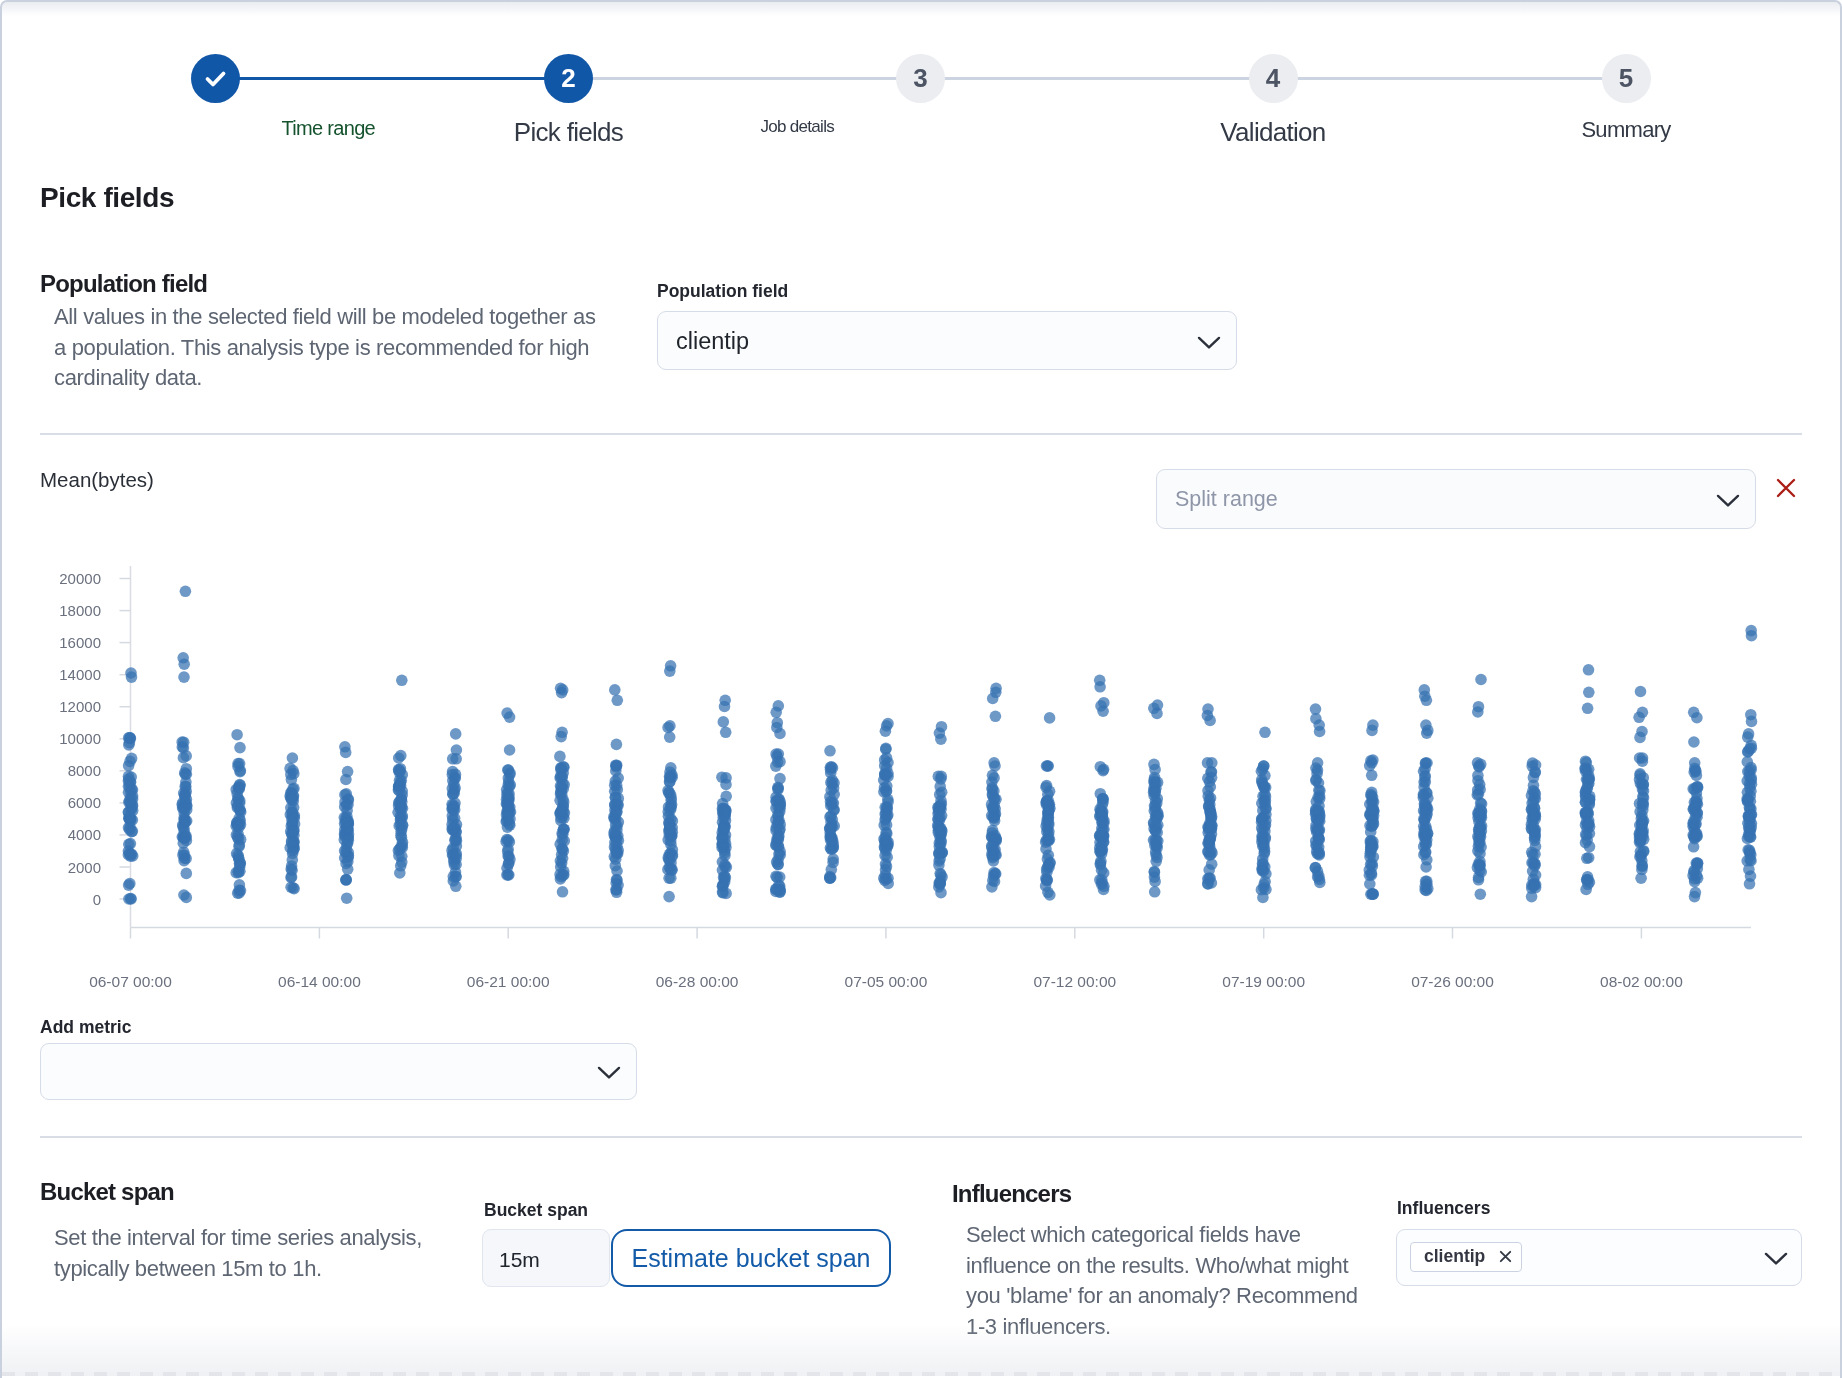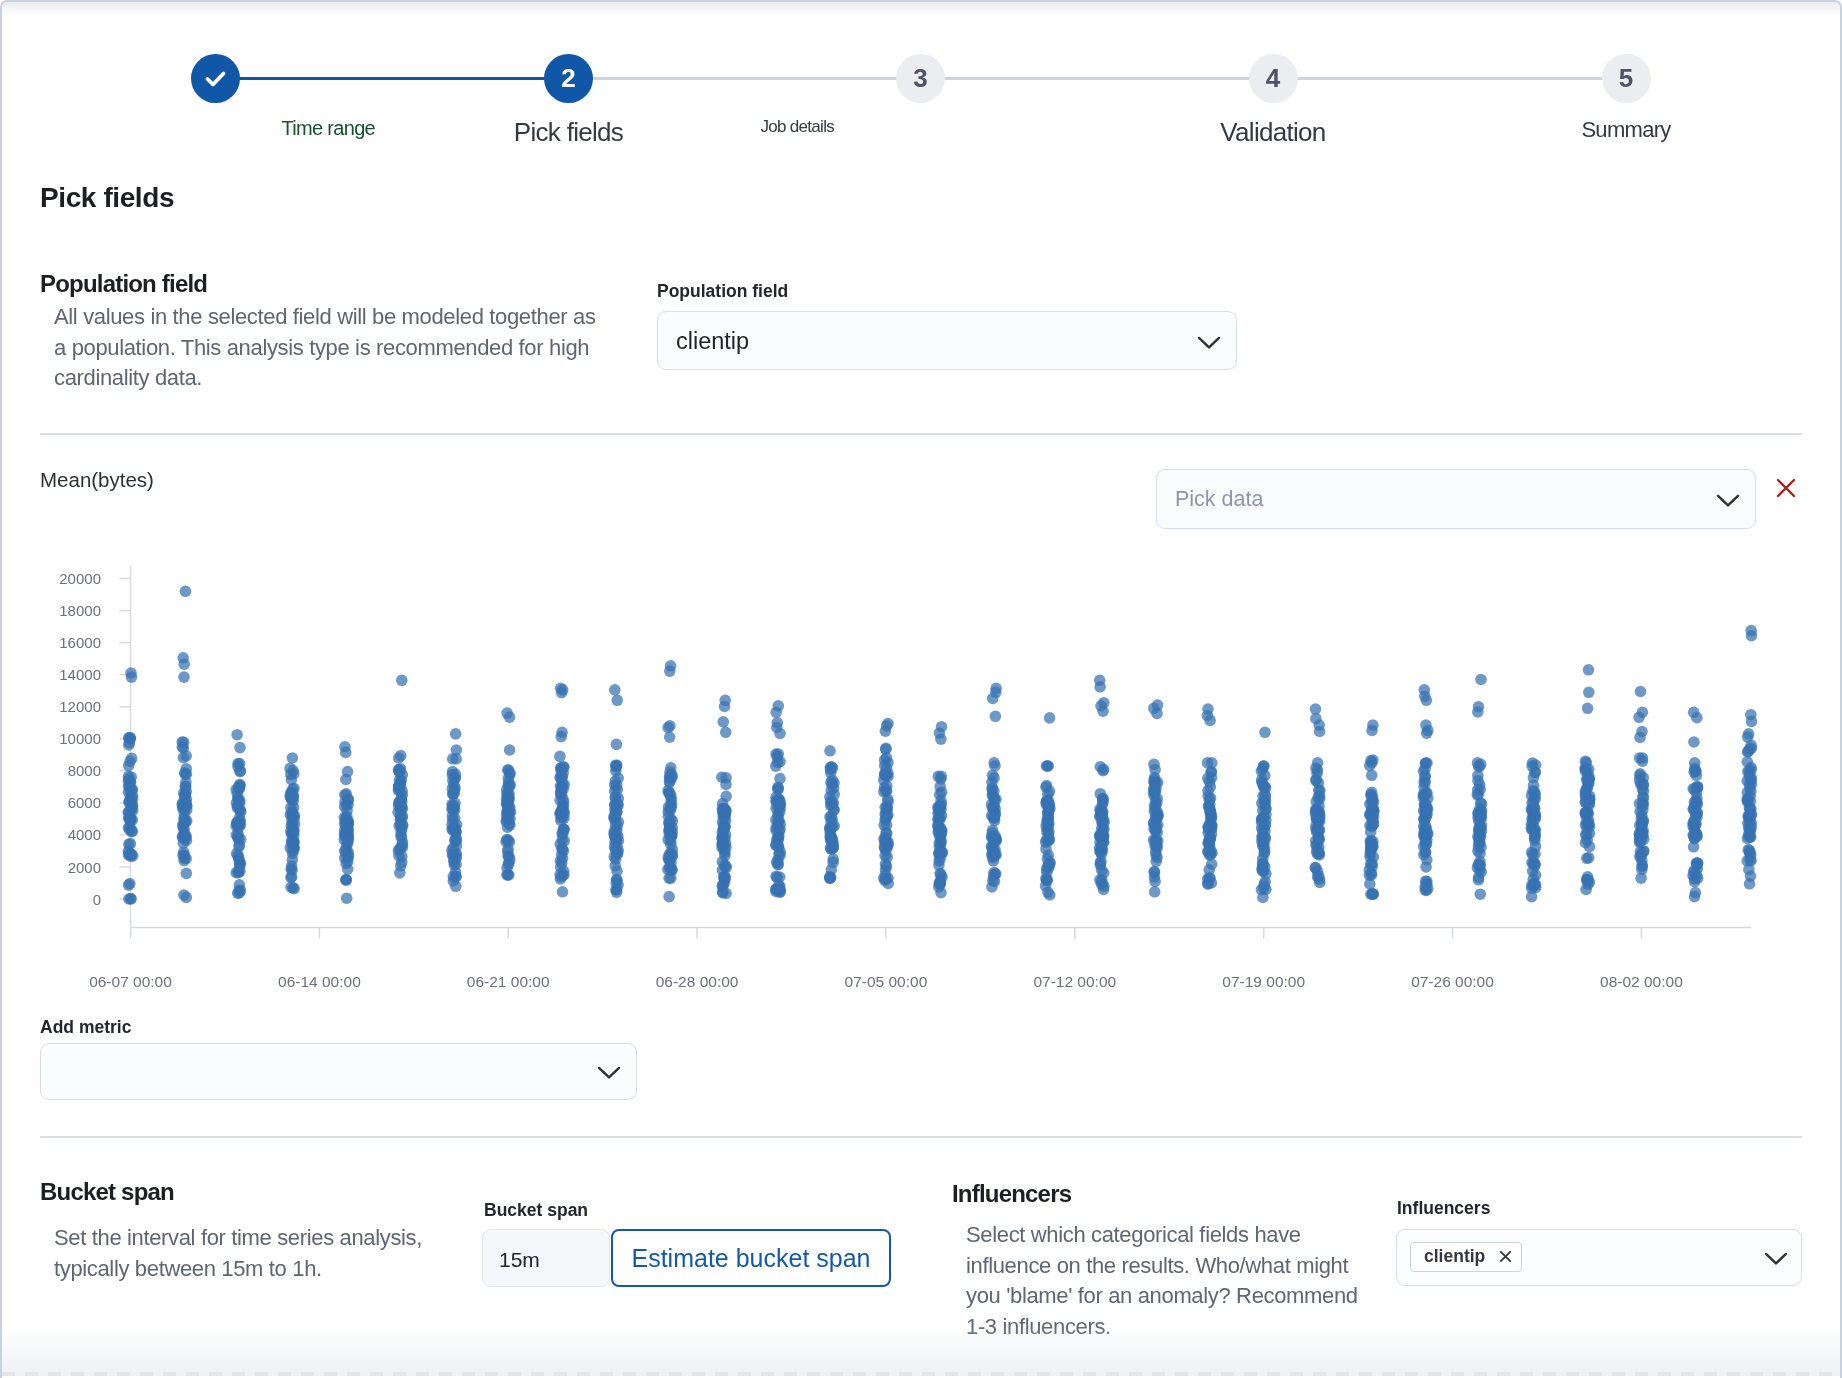--- a/index.html
+++ b/index.html
@@ -55,21 +55,21 @@
   <svg width="24" height="15" viewBox="0 0 24 15" style="position:absolute;left:539px;top:22.5px">
       <polyline points="2,2.9 12,12.4 22,2.9" fill="none" stroke="#2b303b" stroke-width="2.4" stroke-linecap="round" stroke-linejoin="round"></polyline>
     </svg>
 </div>
 
 <div class="divider" style="top:433px"></div>
 
 <div style="position:absolute;left:40px;top:468px;font-size:20.5px;color:#2a2f38">Mean(bytes)</div>
 
 <div class="ctrl" style="left:1156px;top:469px;width:600px;height:60px;background:#fafbfd">
-  <div class="ctrltext" style="position:absolute;left:18px;top:17px;color:#8e96a8;font-size:21.5px">Pick data</div>
+  <div class="ctrltext" style="position:absolute;left:18px;top:17px;color:#8e96a8;font-size:21.5px">Split range</div>
   <svg width="24" height="15" viewBox="0 0 24 15" style="position:absolute;left:559px;top:22.5px">
       <polyline points="2,2.9 12,12.4 22,2.9" fill="none" stroke="#2b303b" stroke-width="2.4" stroke-linecap="round" stroke-linejoin="round"></polyline>
     </svg>
 </div>
 <svg width="36" height="36" viewBox="0 0 36 36" style="position:absolute;left:1768px;top:470px">
   <path d="M 10 10 L 26 26 M 26 10 L 10 26" stroke="#ab1d15" stroke-width="2.3" stroke-linecap="round" fill="none"></path>
 </svg>
 
 <svg width="1842" height="450" viewBox="0 0 1842 450" style="position:absolute;left:0px;top:555px">
   <style>
@@ -2030,21 +2030,21 @@
 
 <div class="divider" style="top:1136px"></div>
 
 <div class="h2" style="left:40px;top:1178px">Bucket span</div>
 <div class="desc" style="left:40px;top:1223px;width:460px">Set the interval for time series analysis,<br>typically between 15m to 1h.</div>
 
 <div class="flabel" style="left:484px;top:1200px">Bucket span</div>
 <div class="ctrl" style="left:482px;top:1229px;width:128px;height:58px;background:#f5f7fa;border-color:#e0e5ef">
   <div class="ctrltext" style="position:absolute;left:16px;top:18px;font-size:21px">15m</div>
 </div>
-<div style="position:absolute;left:611px;top:1229px;width:280px;height:58px;border:2px solid #135ba9;border-radius:8px;
+<div style="position:absolute;left:611px;top:1229px;width:280px;height:58px;border:2px solid #135ba9;border-radius:16px;
   text-align:center;line-height:54px;font-size:25px;color:#135ba9;font-weight:500">Estimate bucket span</div>
 
 <div class="h2" style="left:952px;top:1180px">Influencers</div>
 <div class="desc" style="left:952px;top:1220px;width:460px">Select which categorical fields have<br>influence on the results. Who/what might<br>you 'blame' for an anomaly? Recommend<br>1-3 influencers.</div>
 
 <div class="flabel" style="left:1397px;top:1198px">Influencers</div>
 <div class="ctrl" style="left:1396px;top:1229px;width:406px;height:57px;background:#fcfdff">
   <div style="position:absolute;left:13px;top:12px;height:30px;border:1.5px solid #cbd3e3;border-radius:4px;
     background:#fff;font-size:17.5px;font-weight:700;color:#343741;line-height:27px;padding:0 8px 0 13px">clientip
     <svg width="15" height="15" viewBox="0 0 15 15" style="display:inline-block;vertical-align:-2px;margin-left:8px">

